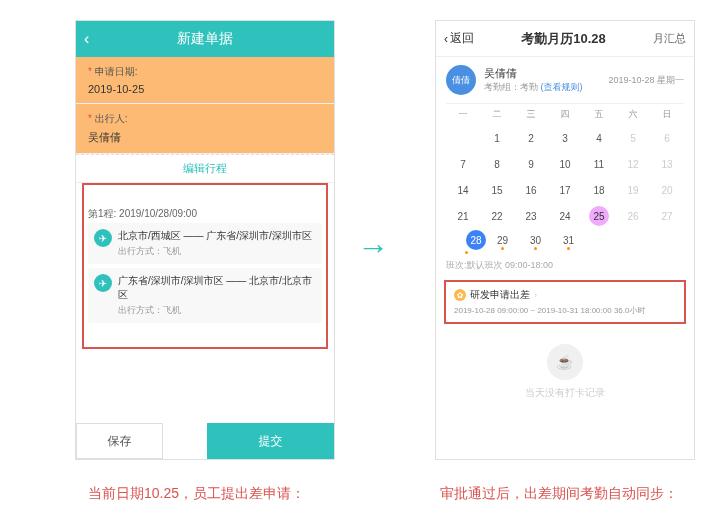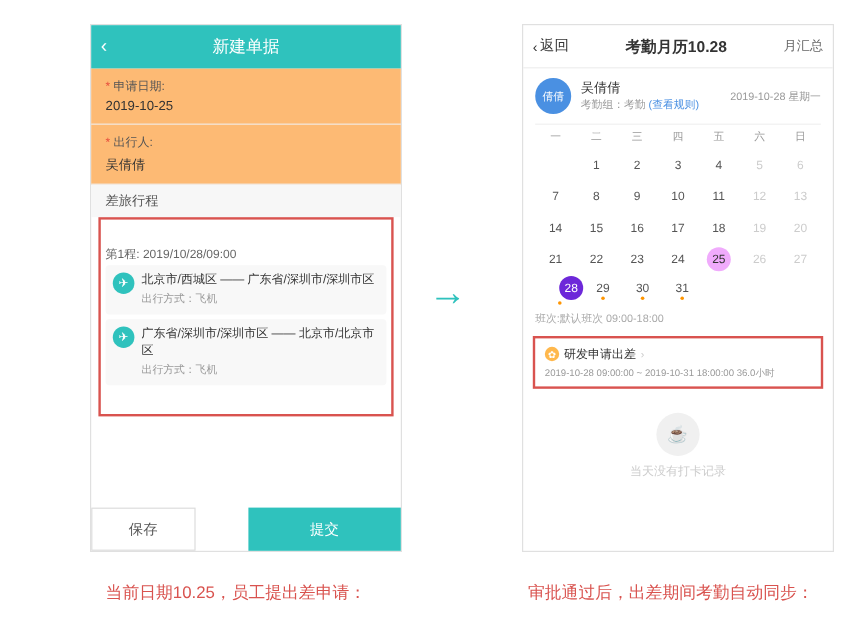--- a/index.html
+++ b/index.html
@@ -45,21 +45,21 @@
   .usub .rule { color: #4a90e2; }
   .udate { font-size: 9px; color: #999; }
 
   .cal { padding: 0 10px; }
   .dow, .week { display: grid; grid-template-columns: repeat(7, 1fr); text-align: center; }
   .dow { font-size: 9px; color: #999; padding: 4px 0; border-top: 1px solid #f0f0f0; }
   .week { font-size: 10px; color: #555; }
   .day { height: 26px; display: flex; flex-direction: column; align-items: center; justify-content: center; position: relative; }
   .day.grey { color: #ccc; }
   .day .dot { width: 3px; height: 3px; background: #ff9500; border-radius: 50%; margin-top: 1px; }
-  .day.sel-blue .num { background: #6d28d9; color: #fff; width: 20px; height: 20px; border-radius: 50%; display: flex; align-items: center; justify-content: center; margin-left: 20px; }
+  .day.sel-blue .num { background: #3b82f6; color: #fff; width: 20px; height: 20px; border-radius: 50%; display: flex; align-items: center; justify-content: center; margin-left: 20px; }
   .day.sel-grey .num { background: #f0abfc; color: #333; width: 20px; height: 20px; border-radius: 50%; display: flex; align-items: center; justify-content: center; }
   .shift { font-size: 9px; color: #aaa; padding: 4px 10px; }
 
   .approval-box { border: 2px solid #d9534f; margin: 4px 8px; padding: 6px 8px; }
   .appr-title { font-size: 10px; color: #333; display: flex; align-items: center; gap: 4px; }
   .appr-ico { width: 12px; height: 12px; background: #ffb84d; border-radius: 50%; display: flex; align-items: center; justify-content: center; color: #fff; font-size: 8px; }
   .appr-arrow { color: #ccc; font-size: 9px; }
   .appr-detail { font-size: 8px; color: #999; margin-top: 3px; }
 
   .empty { text-align: center; color: #ccc; font-size: 10px; padding-top: 16px; }
@@ -85,21 +85,21 @@
   <div class="section">
     <div class="lbl req">申请日期:</div>
     <div class="val">2019-10-25</div>
   </div>
 
   <div class="section">
     <div class="lbl req">出行人:</div>
     <div class="val">吴倩倩</div>
   </div>
 
-  <div class="greybar">差旅行程</div>
+  <div class="edit-link">编辑行程</div>
 
   <div class="redbox">
     <div class="seg-lbl">第1程:  2019/10/28/09:00</div>
     <div class="route-card">
       <div class="plane-ico">✈</div>
       <div>
         <div class="route-txt">北京市/西城区 —— 广东省/深圳市/深圳市区</div>
         <div class="route-sub">出行方式：飞机</div>
       </div>
     </div>

